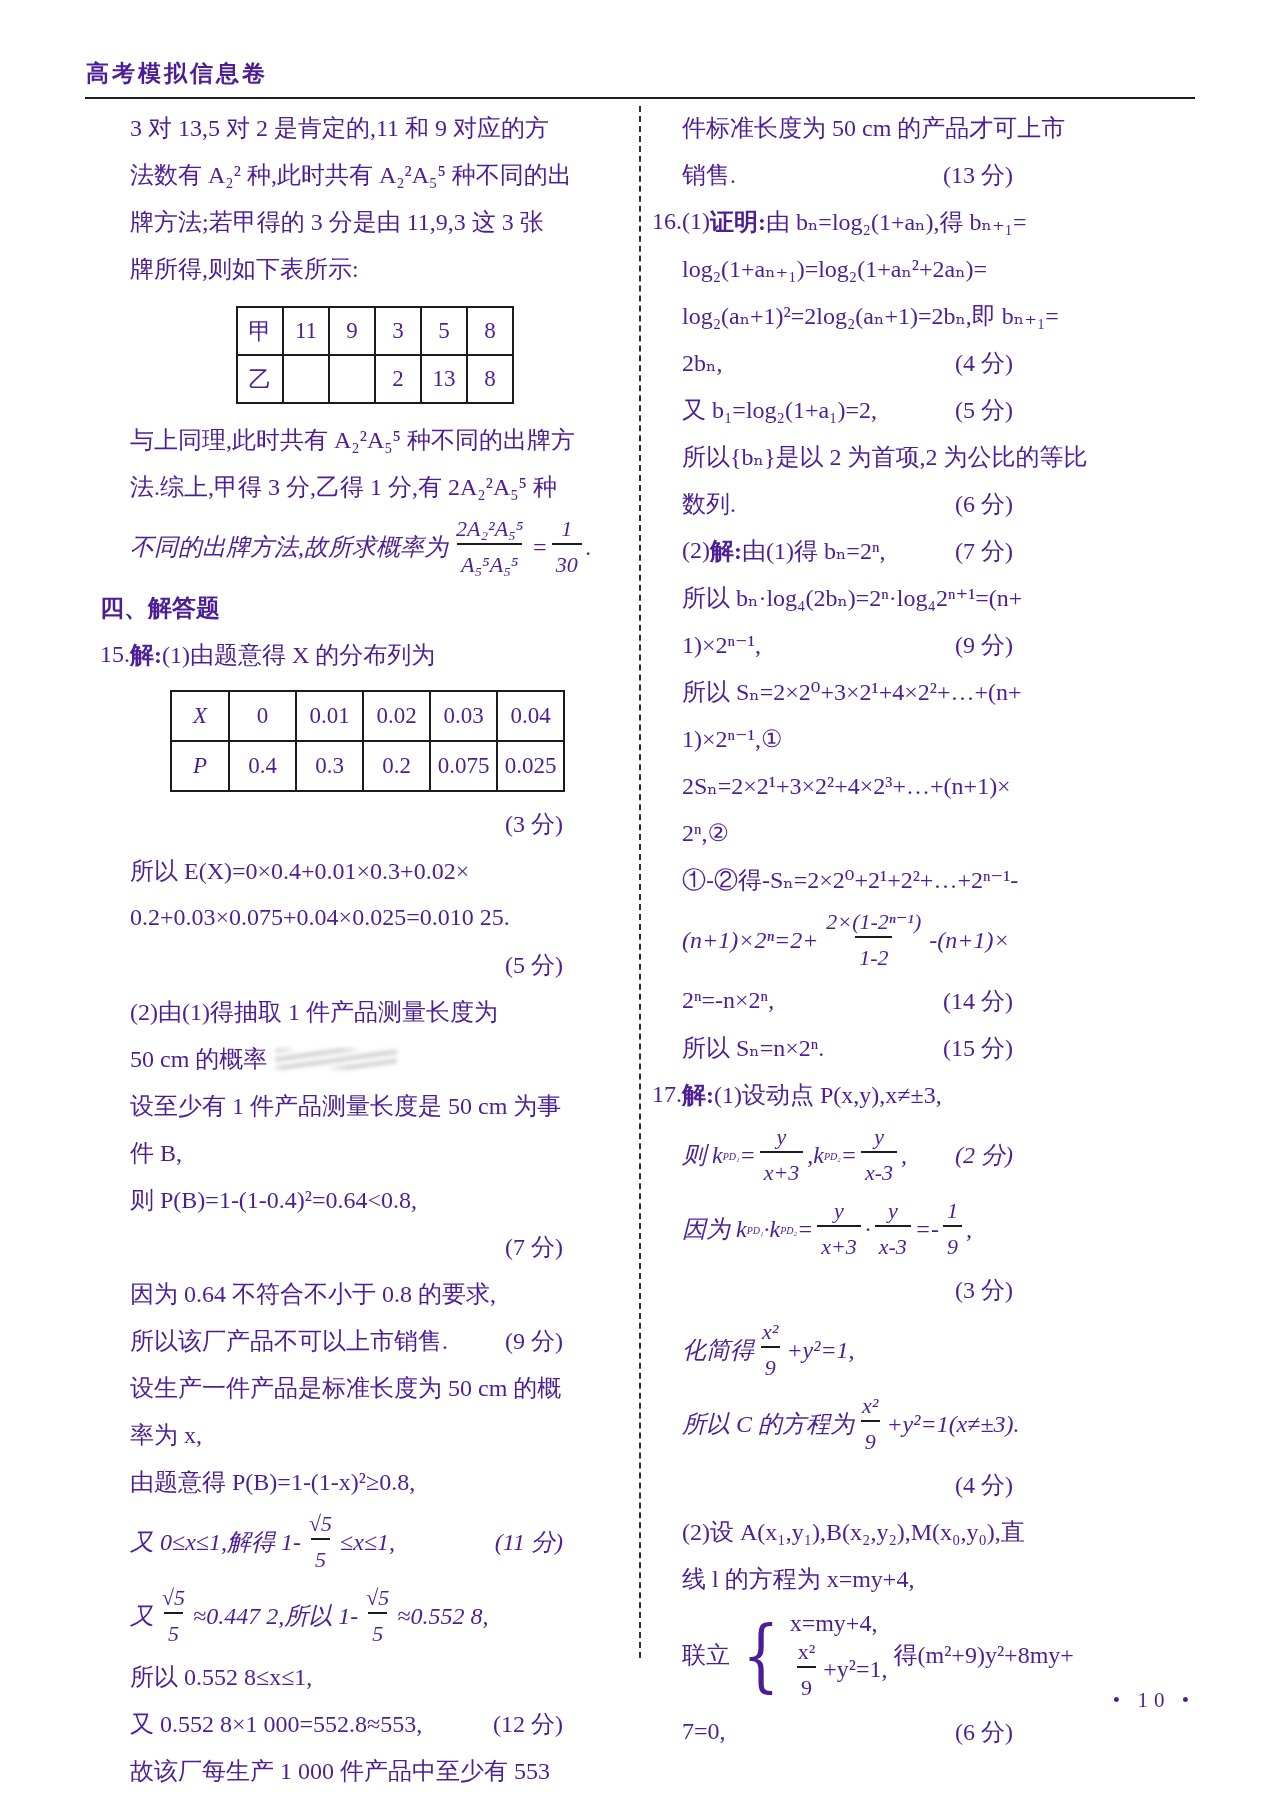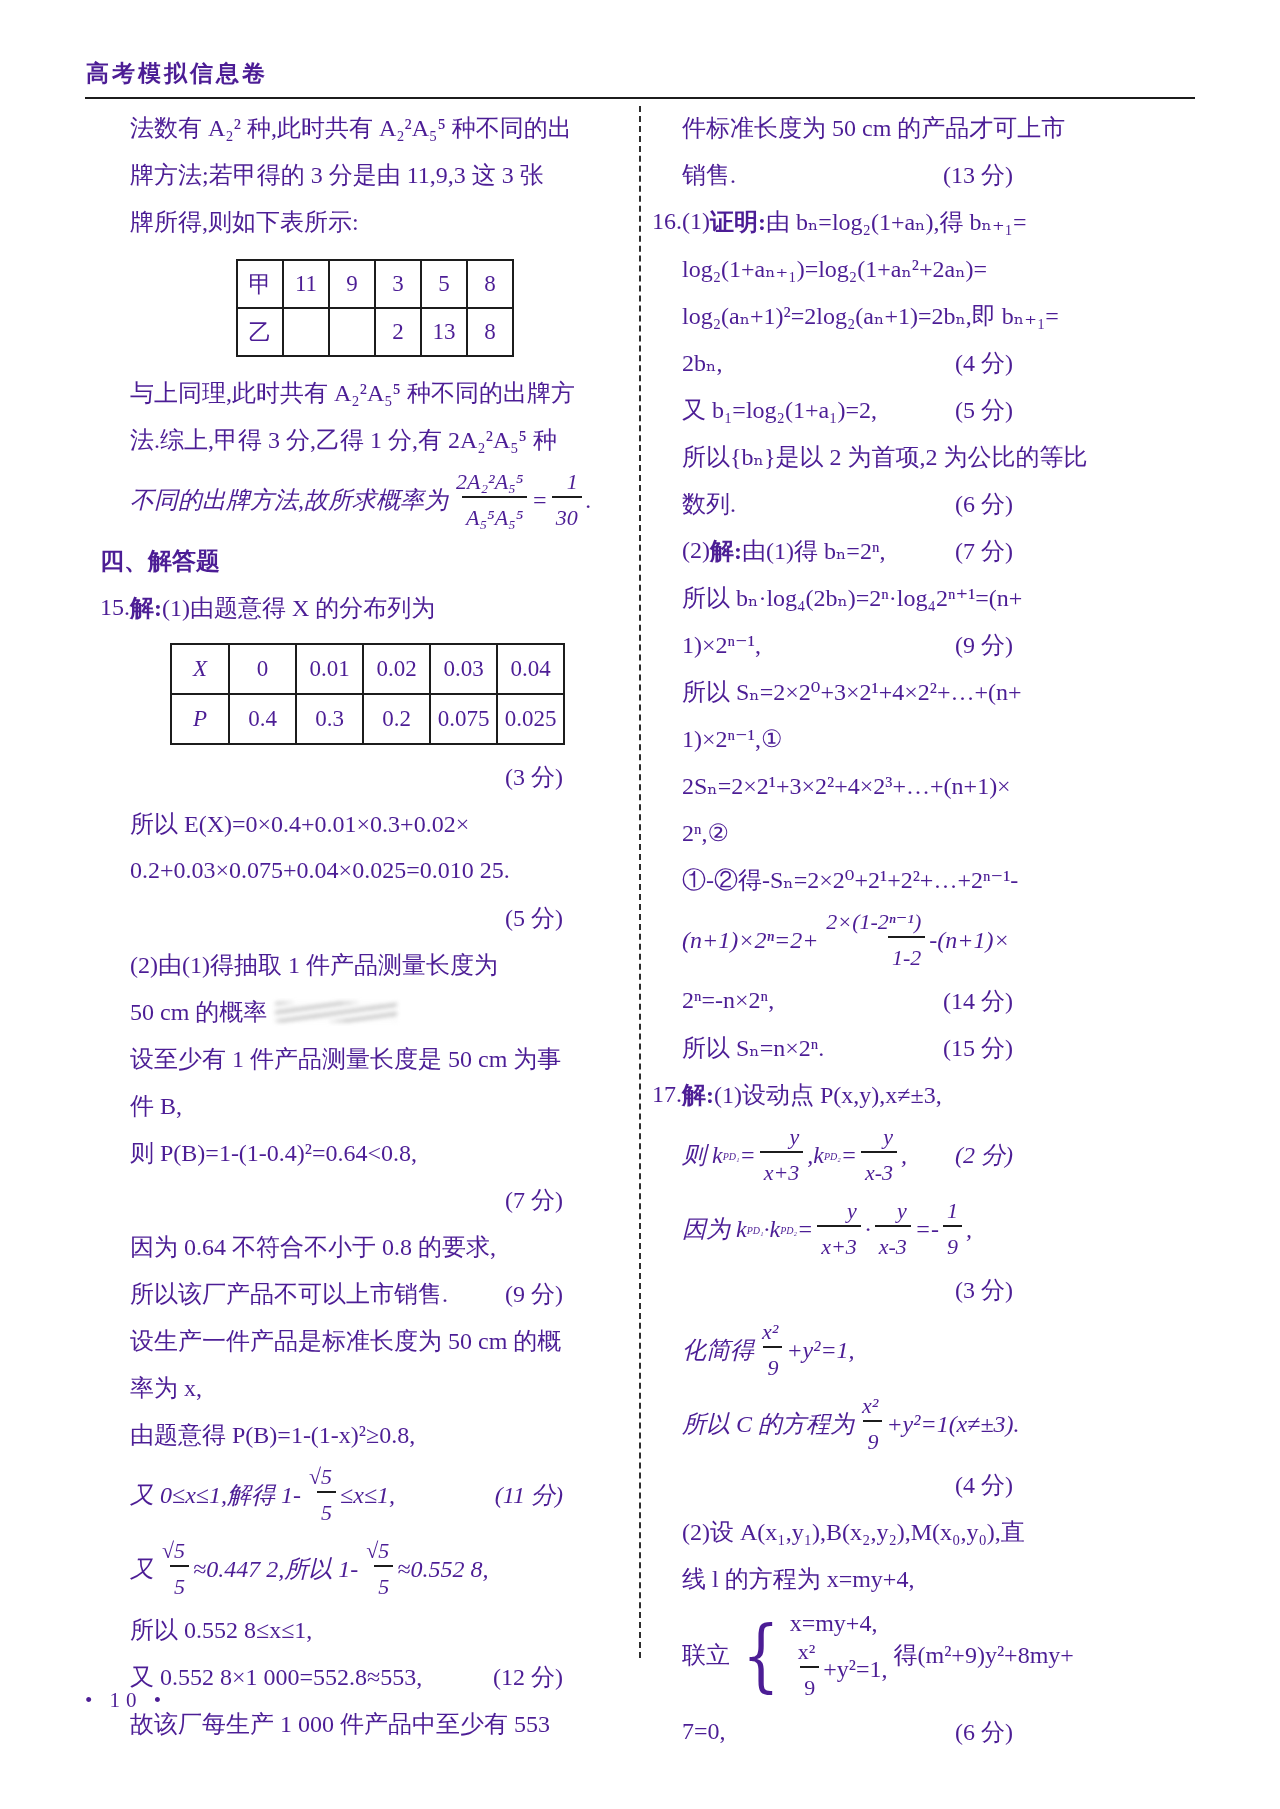--- a/index.html
+++ b/index.html
@@ -1,34 +1,34 @@
 <!DOCTYPE html>
 <html><head>
 <meta charset="utf-8">
 <style>
   html,body{margin:0;padding:0;background:#888;}
   .page{width:1280px;height:1809px;background:#ffffff;position:relative;overflow:hidden;
         font-family:"Liberation Serif","DejaVu Serif",serif;color:#4c1d95;}
   .header{position:absolute;left:86px;top:58px;font-size:23px;font-weight:bold;letter-spacing:3px;}
   .header-rule{position:absolute;left:85px;top:97px;width:1110px;height:2px;background:#1c1c1c;}
   .divider{position:absolute;left:639px;top:106px;height:1552px;width:0;border-left:2px dashed #2e2e2e;}
-  .footer{position:absolute;left:85px;top:1688px;width:1110px;text-align:left;font-size:21px;letter-spacing:6px;}
+  .footer{position:absolute;left:85px;top:1688px;width:1110px;text-align:right;font-size:21px;letter-spacing:6px;}
   .col{position:absolute;top:104px;}
   .col-left{left:100px;width:487px;}
   .col-right{left:652px;width:453px;}
   .line{display:flex;align-items:center;min-height:47px;padding-left:30px;font-size:24px;white-space:nowrap;}
   .line.tall{min-height:74px;font-style:italic;}
   .line.sysline{min-height:106px;}
   .line.outdent{padding-left:0;}
   .txt{white-space:pre;}
   .bold{font-weight:bold;}
   .score{margin-left:auto;white-space:pre;}
   .col-left .score{padding-right:24px;}
   .col-right .score{padding-right:92px;}
-  .frac{display:inline-flex;flex-direction:column;align-items:flex-end;margin:0 4px;
+  .frac{display:inline-flex;flex-direction:column;align-items:center;margin:0 4px;
         font-size:22px;line-height:1.18;text-align:center;}
   .frac .num{padding:0 4px 1px;}
   .frac .den{border-top:2px solid #1c1c1c;padding:7px 4px 0;}
   .subseg{font-size:10px;position:relative;top:1px;white-space:pre;}
   .brace{font-size:78px;font-weight:400;line-height:.9;margin:0 4px 0 6px;
          font-family:"DejaVu Serif",serif;transform:scaleX(.75);}
   .stack{display:inline-flex;flex-direction:column;align-items:flex-start;gap:2px;margin-right:6px;}
   .stack .row{display:flex;align-items:center;}
   .smudge{display:inline-block;width:122px;height:20px;margin-left:8px;border-radius:3px;
           background:repeating-linear-gradient(172deg,rgba(110,110,110,.45) 0 3px,rgba(235,235,235,.15) 3px 9px);
@@ -45,20 +45,23 @@
 <body>
 
 <div class="page">
 
   <div class="header">高考模拟信息卷</div>
   <div class="header-rule"></div>
   <div class="divider"></div>
 
   <div class="col col-left">
     <div class="line">
+        <span class="txt">3 对 13,5 对 2 是肯定的,11 和 9 对应的方</span>
+      </div>
+    <div class="line">
         <span class="txt">法数有 A₂² 种,此时共有 A₂²A₅⁵ 种不同的出</span>
       </div>
     <div class="line">
         <span class="txt">牌方法;若甲得的 3 分是由 11,9,3 这 3 张</span>
       </div>
     <div class="line">
         <span class="txt">牌所得,则如下表所示:</span>
       </div>
 
     <table class="tbl tbl1">

